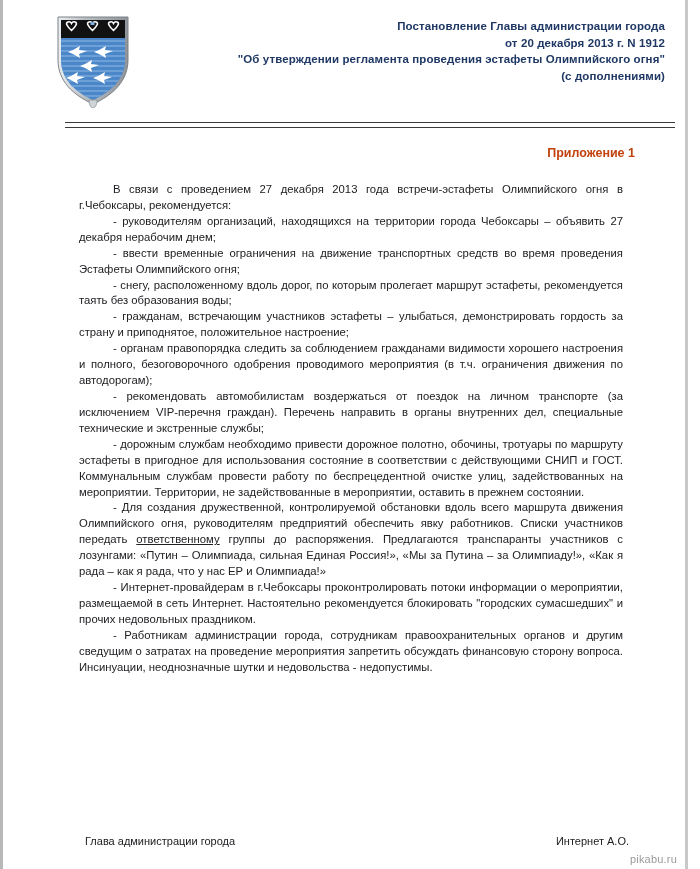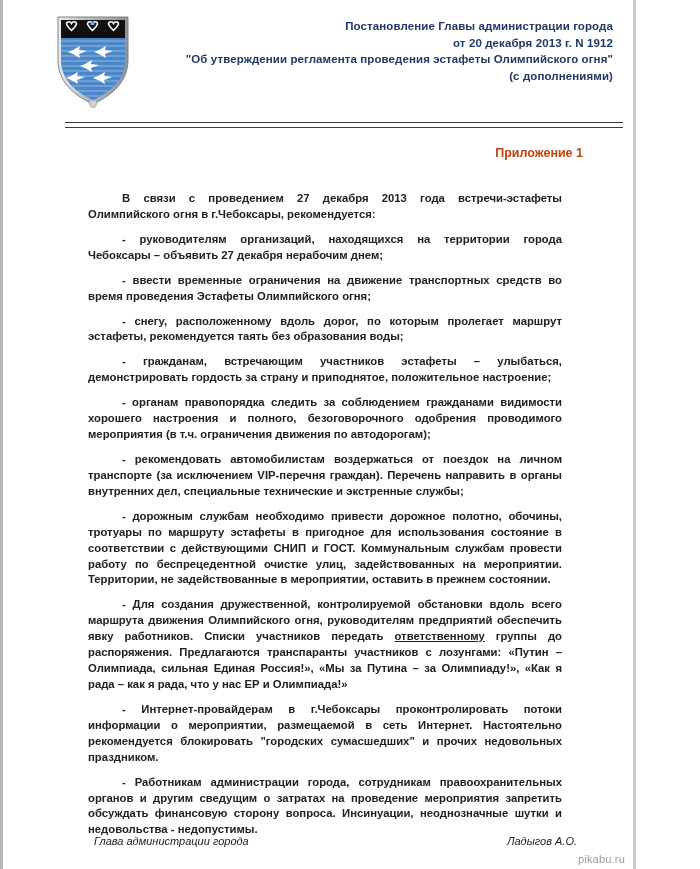--- a/index.html
+++ b/index.html
@@ -10,21 +10,21 @@
     width: 700px;
     height: 869px;
     background: #ffffff;
     font-family: "Liberation Sans", sans-serif;
     overflow: hidden;
     position: relative;
   }
 
   #page {
     position: relative;
-    width: 636px;
+    width: 688px;
     height: 869px;
     background: #ffffff;
     box-sizing: border-box;
     border-left: 3px solid #b6b8ba;
     border-right: 3px solid #c6c8ca;
   }
 
   
   .header {
     display: flex;
@@ -77,40 +77,38 @@
   .body {
     padding: 22px 62px 0 76px;
     color: #202124;
     font-size: 11.3px;
     line-height: 1.41;
     text-align: justify;
     text-justify: inter-word;
   }
 
   .body p {
-    margin: 9px;
+    margin: 0;
     text-indent: 34px;
-    font-weight: bold;
   }
 
   .u { text-decoration: underline; }
 
   
   .footer {
     position: absolute;
-    left: 13px;
+    left: 4px;
     right: 0;
     bottom: 22px;
     padding: 0 56px 0 78px;
     display: flex;
     justify-content: space-between;
     align-items: baseline;
     color: #202124;
     font-size: 11px;
-    font-style: italic;
   }
 
   .watermark {
     position: absolute;
     right: 8px;
     bottom: 4px;
     font-family: "Liberation Sans", sans-serif;
     font-size: 11px;
     color: #9b9b9b;
     letter-spacing: 0.2px;
@@ -208,17 +206,17 @@
     <p>- дорожным службам необходимо привести дорожное полотно, обочины, тротуары по маршруту эстафеты в пригодное для использования состояние в соответствии с действующими СНИП и ГОСТ. Коммунальным службам провести работу по беспрецедентной очистке улиц, задействованных на мероприятии. Территории, не задействованные в мероприятии, оставить в прежнем состоянии.</p>
 
     <p><span>- Для создания дружественной, контролируемой обстановки вдоль всего маршрута движения Олимпийского огня, руководителям предприятий обеспечить явку работников. Списки участников передать </span><span class="u">ответственному</span><span> группы до распоряжения. Предлагаются транспаранты участников с лозунгами: </span><span>«Путин – Олимпиада, сильная Единая Россия!», «Мы за Путина – за Олимпиаду!», «Как я рада – как я рада, что у нас ЕР и Олимпиада!»</span></p>
 
     <p>- Интернет-провайдерам в г.Чебоксары проконтролировать потоки информации о мероприятии, размещаемой в сеть Интернет. Настоятельно рекомендуется блокировать "городских сумасшедших" и прочих недовольных праздником.</p>
     <p>- Работникам администрации города, сотрудникам правоохранительных органов и другим сведущим о затратах на проведение мероприятия запретить обсуждать финансовую сторону вопроса. Инсинуации, неоднозначные шутки и недовольства - недопустимы.</p>
   </div>
 
   <div class="footer">
     <span>Глава администрации города</span>
-    <span>Ладыгов А.О.</span>
+    <span>Интернет А.О.</span>
   </div>
 
   <div class="watermark">pikabu.ru</div>
 </div>
 
 </body></html>

